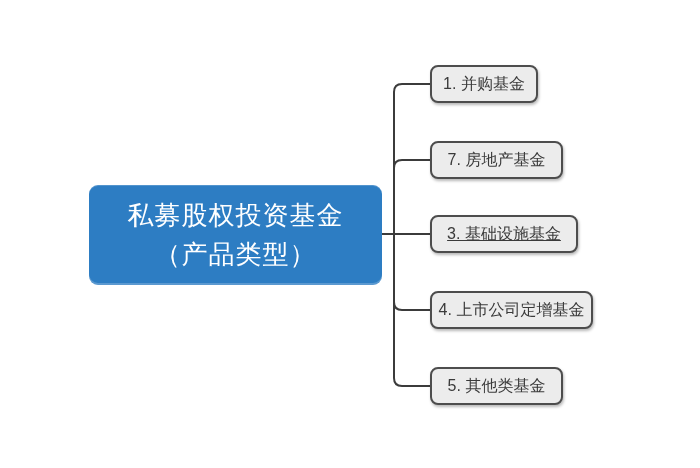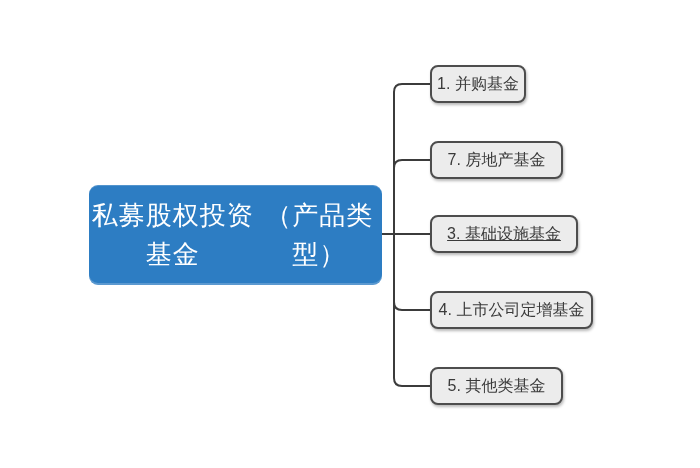--- a/index.html
+++ b/index.html
@@ -37,20 +37,21 @@
   }
   .root-node {
     position: absolute;
     left: 89px; top: 185px;
     width: 293px; height: 100px;
     background: var(--root-fill);
     border-radius: 9px;
     box-shadow: inset 0 -2px 0 rgba(255,255,255,0.22), inset 0 1px 0 rgba(255,255,255,0.18);
     color: var(--root-text);
     display: flex;
+    flex-direction: column;
     align-items: center;
     justify-content: center;
     text-align: center;
     font-size: 26px;
     line-height: 39px;
     letter-spacing: 1px;
     cursor: default;
   }
   .child-node {
     position: absolute;
@@ -61,21 +62,21 @@
     border-radius: 8px;
     box-shadow: 1px 2px 3px rgba(0,0,0,0.28);
     color: var(--child-text);
     display: flex;
     align-items: center;
     justify-content: center;
     font-size: 16px;
     white-space: nowrap;
     cursor: default;
   }
-  .child-1 { top: 65px;  width: 96px; }
+  .child-1 { top: 65px;  width: 108px; }
   .child-2 { top: 141px; width: 133px; }
   .child-3 { top: 215px; width: 148px; text-decoration: underline; }
   .child-4 { top: 291px; width: 163px; }
   .child-5 { top: 367px; width: 133px; }
 </style>
 </head>
 <body>
 
 <div class="canvas">
 

